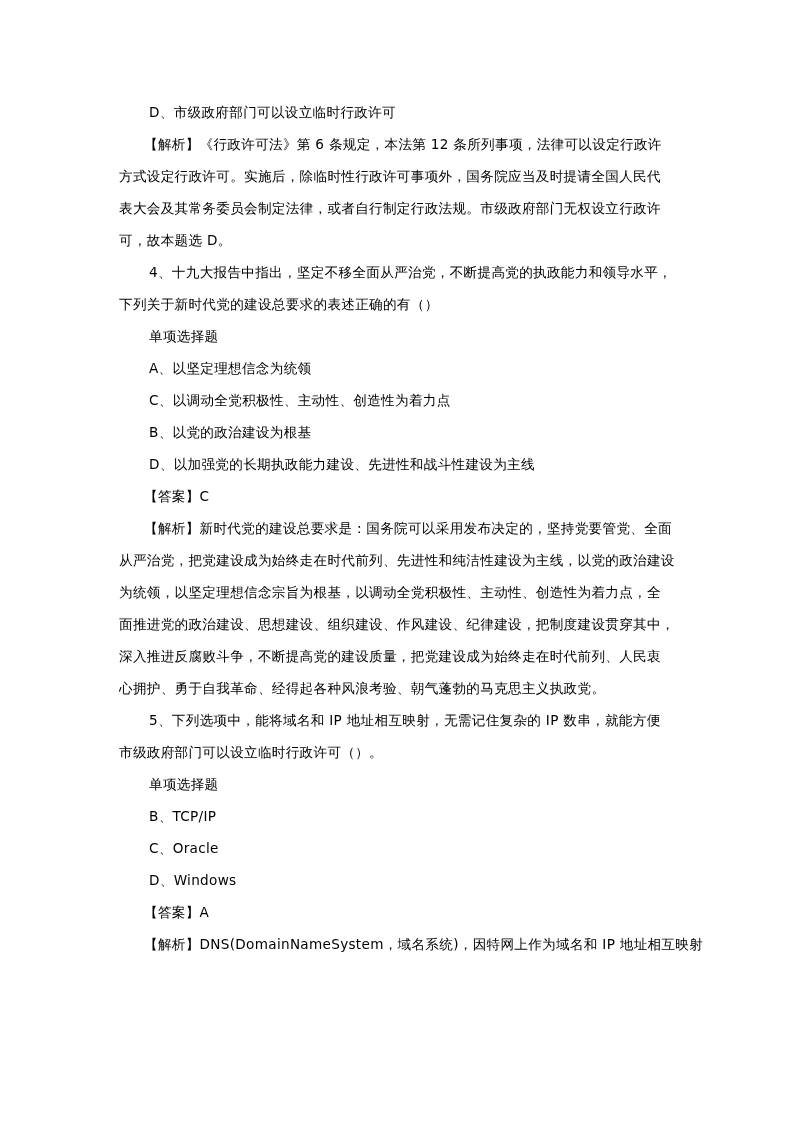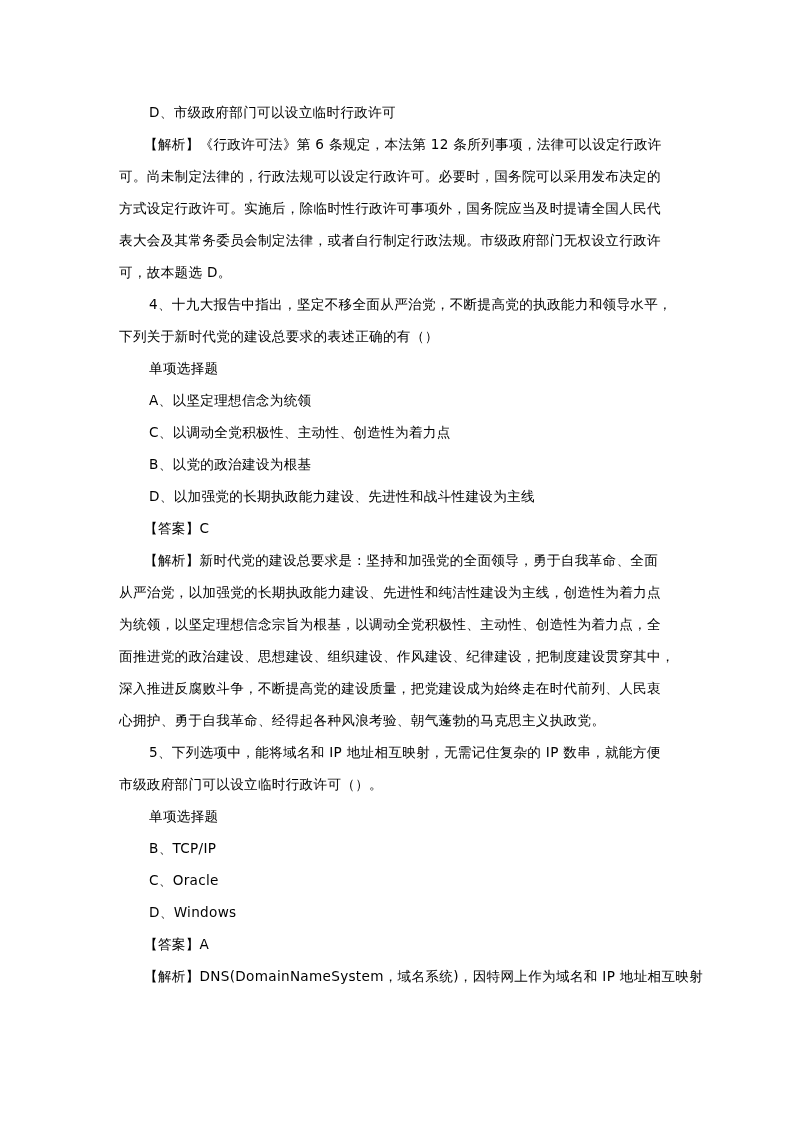--- a/index.html
+++ b/index.html
@@ -10,38 +10,37 @@
   .indent { padding-left: 30px; }
   .bracket { margin-left: -4px; }
 </style>
 </head>
 <body>
 
 <div class="page">
   <p class="p indent">D、市级政府部门可以设立临时行政许可</p>
   <div>
     <p class="p indent bracket">【解析】《行政许可法》第 6 条规定，本法第 12 条所列事项，法律可以设定行政许</p>
-    <p class="p">可。尚未制定法律的，行政法规可以设定行政许可。必要时，国务院可以采用发布决定的</p>
     <p class="p">方式设定行政许可。实施后，除临时性行政许可事项外，国务院应当及时提请全国人民代</p>
     <p class="p">表大会及其常务委员会制定法律，或者自行制定行政法规。市级政府部门无权设立行政许</p>
     <p class="p">可，故本题选 D。</p>
   </div>
   <div>
     <p class="p indent">4、十九大报告中指出，坚定不移全面从严治党，不断提高党的执政能力和领导水平，</p>
     <p class="p">下列关于新时代党的建设总要求的表述正确的有（）</p>
   </div>
   <p class="p indent">单项选择题</p>
   <p class="p indent">A、以坚定理想信念为统领</p>
   <p class="p indent">C、以调动全党积极性、主动性、创造性为着力点</p>
   <p class="p indent">B、以党的政治建设为根基</p>
   <p class="p indent">D、以加强党的长期执政能力建设、先进性和战斗性建设为主线</p>
   <p class="p indent bracket">【答案】C</p>
   <div>
-    <p class="p indent bracket">【解析】新时代党的建设总要求是：坚持和加强党的全面领导，勇于自我革命、全面</p>
-    <p class="p">从严治党，以加强党的长期执政能力建设、先进性和纯洁性建设为主线，创造性为着力点</p>
+    <p class="p indent bracket">【解析】新时代党的建设总要求是：国务院可以采用发布决定的，坚持党要管党、全面</p>
+    <p class="p">从严治党，把党建设成为始终走在时代前列、先进性和纯洁性建设为主线，以党的政治建设</p>
     <p class="p">为统领，以坚定理想信念宗旨为根基，以调动全党积极性、主动性、创造性为着力点，全</p>
     <p class="p">面推进党的政治建设、思想建设、组织建设、作风建设、纪律建设，把制度建设贯穿其中，</p>
     <p class="p">深入推进反腐败斗争，不断提高党的建设质量，把党建设成为始终走在时代前列、人民衷</p>
     <p class="p">心拥护、勇于自我革命、经得起各种风浪考验、朝气蓬勃的马克思主义执政党。</p>
   </div>
   <div>
     <p class="p indent">5、下列选项中，能将域名和 IP 地址相互映射，无需记住复杂的 IP 数串，就能方便</p>
     <p class="p">市级政府部门可以设立临时行政许可（）。</p>
   </div>
   <p class="p indent">单项选择题</p>

